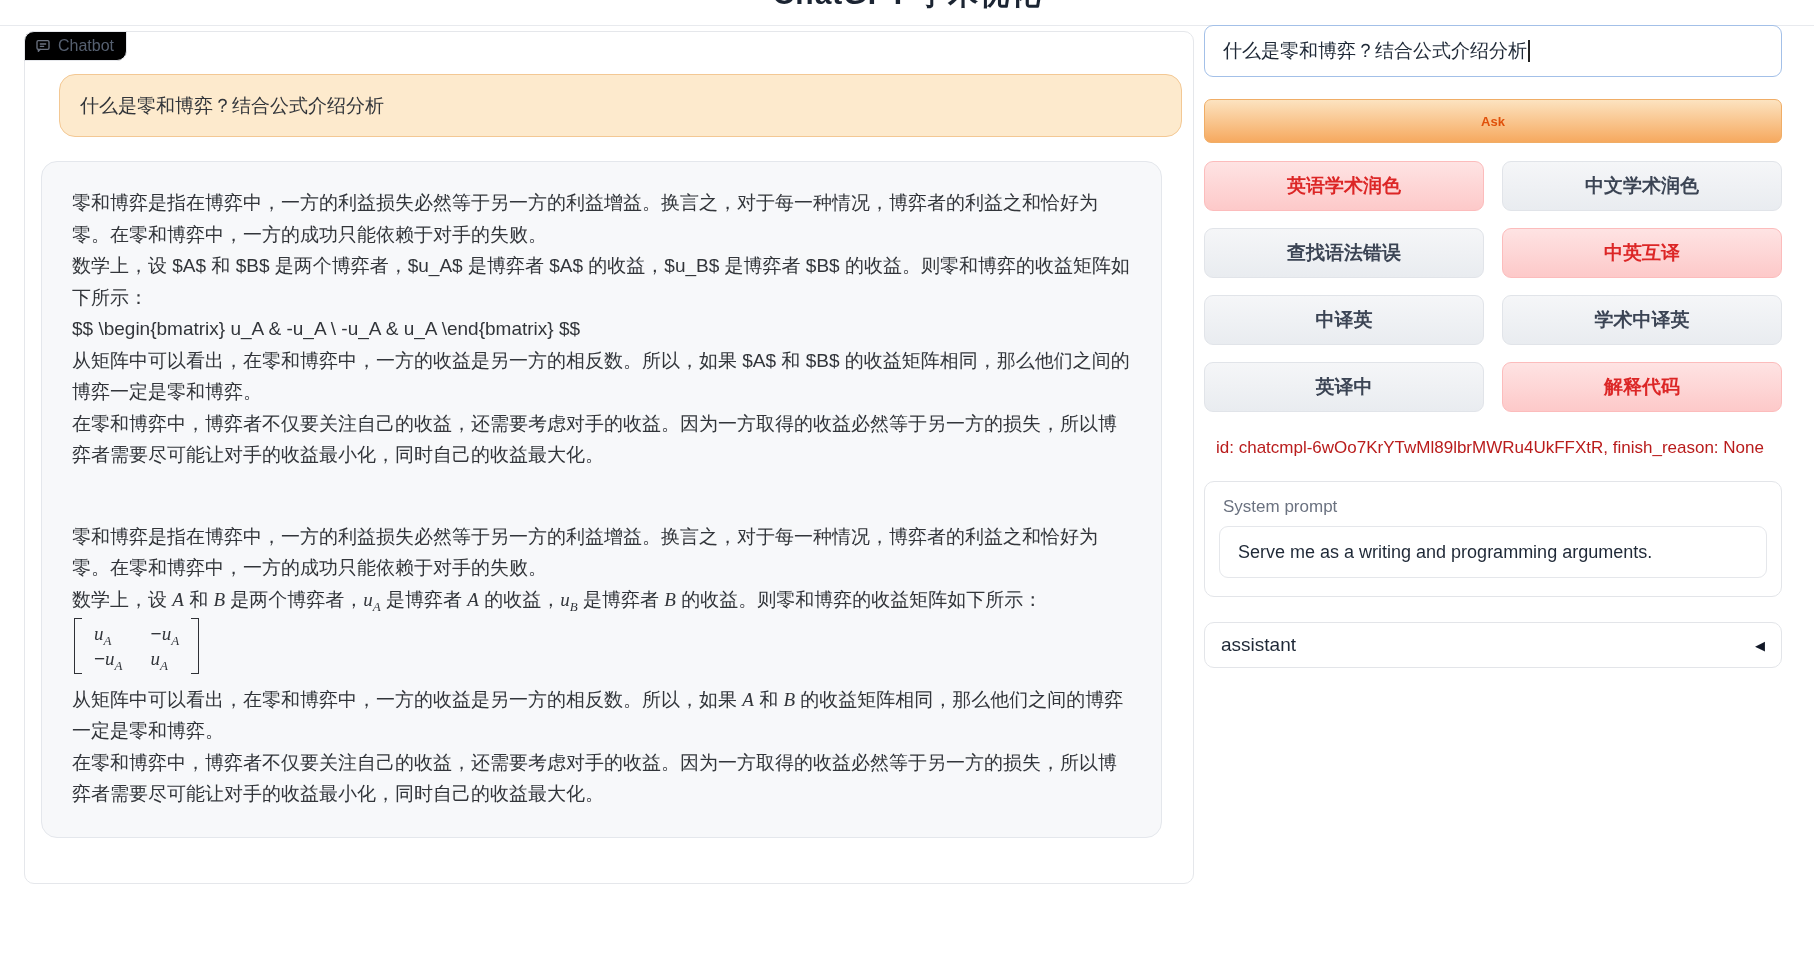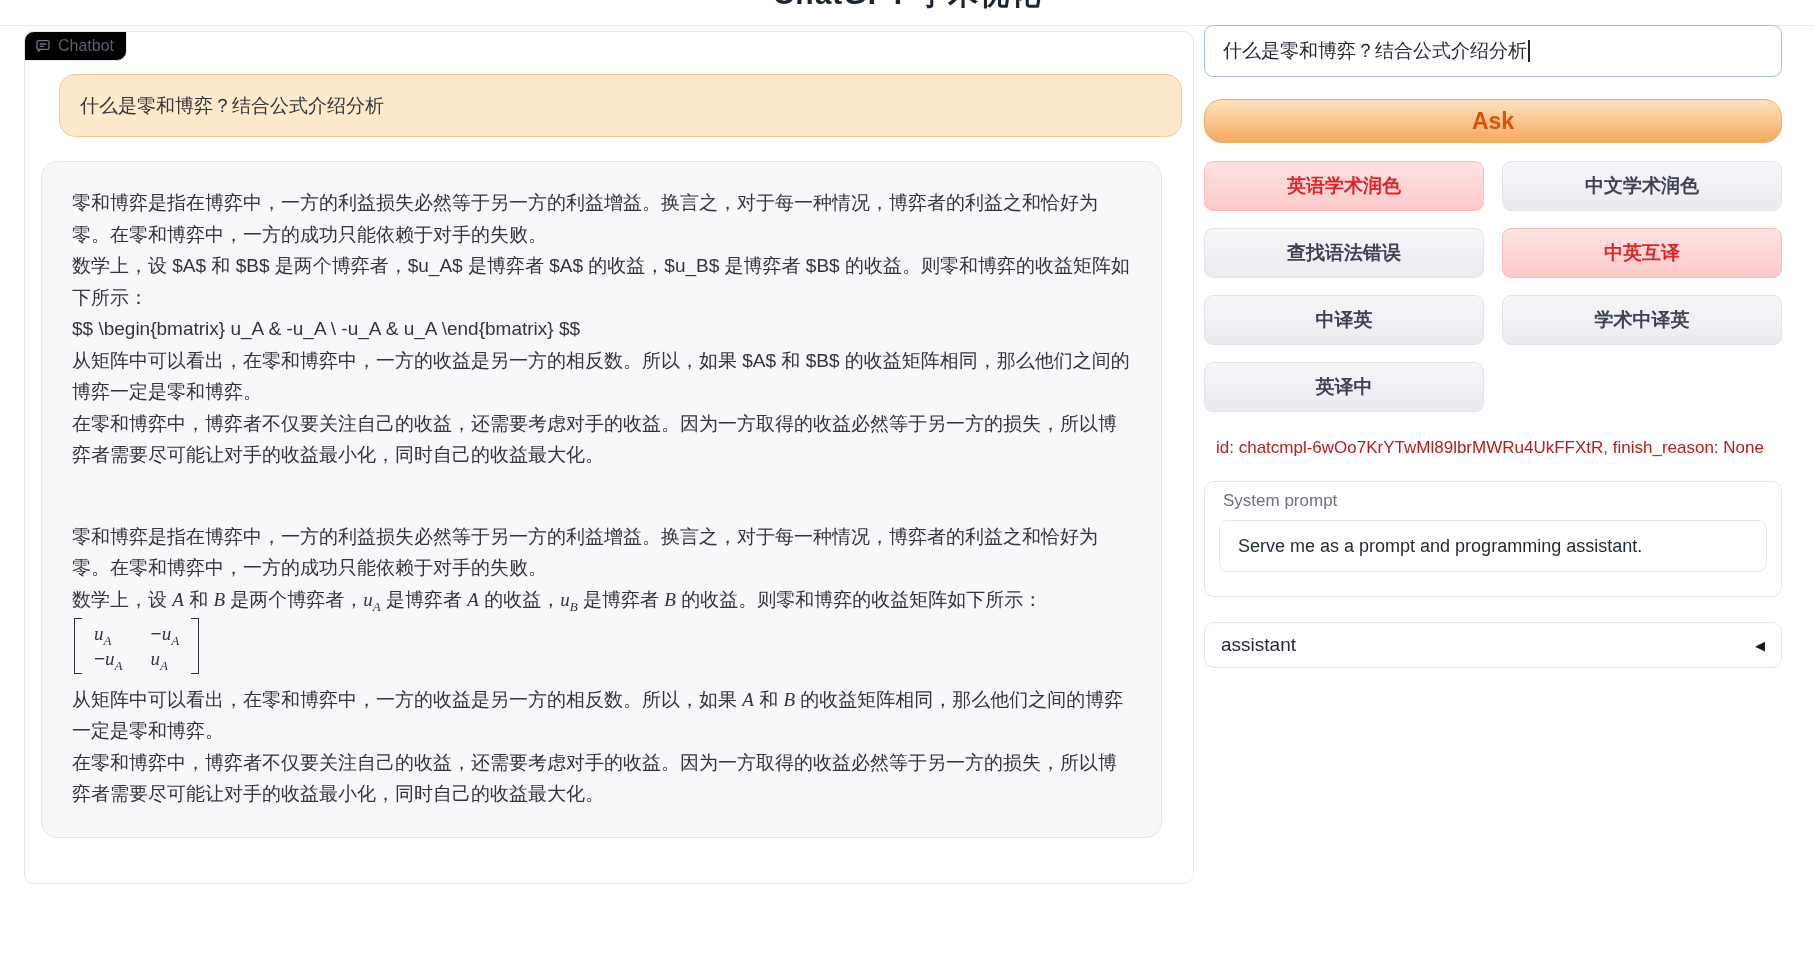--- a/index.html
+++ b/index.html
@@ -45,39 +45,39 @@
   
   .right-col { position:absolute; left:1204px; top:25px; width:578px; }
 
   .question-box { position:relative; width:100%; height:52px; background:#fff;
     border:1px solid #a3c0e8; border-radius:9px; display:flex; align-items:center;
     padding:0 18px; font-size:19px; color:#1f2937; }
   .caret { display:inline-block; width:1.5px; height:22px; background:#222; margin-left:1px; }
 
   .ask-btn { position:absolute; top:74px; left:0; width:100%; height:44px;
     background:linear-gradient(180deg,#fce3c0 0%,#f6a95f 100%);
-    border:1px solid #f0ad66; border-radius:18px; font-size:23px; font-weight:700;
+    border:1px solid #f0ad66; border-radius:7px; font-size:13px; font-weight:700;
     color:#e0500a; display:flex; align-items:center; justify-content:center; cursor:pointer;
     font-family:inherit; }
 
   .qgrid { position:absolute; top:136px; left:0; width:100%;
     display:grid; grid-template-columns:1fr 1fr; column-gap:18px; row-gap:17px; }
   .qbtn { height:50px; border-radius:9px; font-size:19px; font-weight:700;
     display:flex; align-items:center; justify-content:center; cursor:pointer;
     font-family:inherit; }
   .qbtn.gray { background:linear-gradient(180deg,#f5f6f8 0%,#e9ecf0 100%);
     border:1px solid #e1e4e9; color:#3b4454; }
   .qbtn.pink { background:linear-gradient(180deg,#fee3e3 0%,#fdc9c9 100%);
     border:1px solid #fcbcbc; color:#dc2626; }
 
   .status-line { position:absolute; top:413px; left:12px; width:100%;
     font-size:17px; color:#b91c1c; }
 
   .sys-card { position:absolute; top:456px; left:0; width:100%; height:116px;
-    background:#fff; border:1px solid #e3e5e9; border-radius:10px; padding:7px 14px; }
+    background:#fff; border:1px solid #e3e5e9; border-radius:10px; padding:13px 14px; }
   .sys-label { font-size:17px; color:#6b7280; margin:2px 0 9px 4px; }
   .sys-input { width:100%; height:52px; background:#fff; border:1px solid #e5e7eb;
     border-radius:9px; display:flex; align-items:center; padding:0 18px;
     font-size:18px; color:#1f2937; }
 
   .accordion { position:absolute; top:597px; left:0; width:100%; height:46px;
     background:#fff; border:1px solid #e3e5e9; border-radius:10px;
     display:flex; align-items:center; justify-content:space-between; padding:0 16px;
     cursor:pointer; }
   .accordion .acc-label { font-size:19px; color:#1f2937; }
@@ -143,28 +143,29 @@
     <button class="ask-btn">Ask</button>
 
     <div class="qgrid">
         <button class="qbtn pink">英语学术润色</button>
         <button class="qbtn gray">中文学术润色</button>
         <button class="qbtn gray">查找语法错误</button>
         <button class="qbtn pink">中英互译</button>
         <button class="qbtn gray">中译英</button>
         <button class="qbtn gray">学术中译英</button>
         <button class="qbtn gray">英译中</button>
+        <button class="qbtn pink">解释代码</button>
       </div>
 
     <div class="status-line">id: chatcmpl-6wOo7KrYTwMl89lbrMWRu4UkFFXtR, finish_reason: None</div>
 
     <div class="sys-card">
       <div class="sys-label">System prompt</div>
       <div class="sys-input">
-        <span>Serve me as a prompt and programming assistant.</span>
+        <span>Serve me as a writing and programming arguments.</span>
       </div>
     </div>
 
     <div class="accordion">
       <span class="acc-label">assistant</span>
       <span class="acc-icon">◀</span>
     </div>
 
   </div>
 </div>

